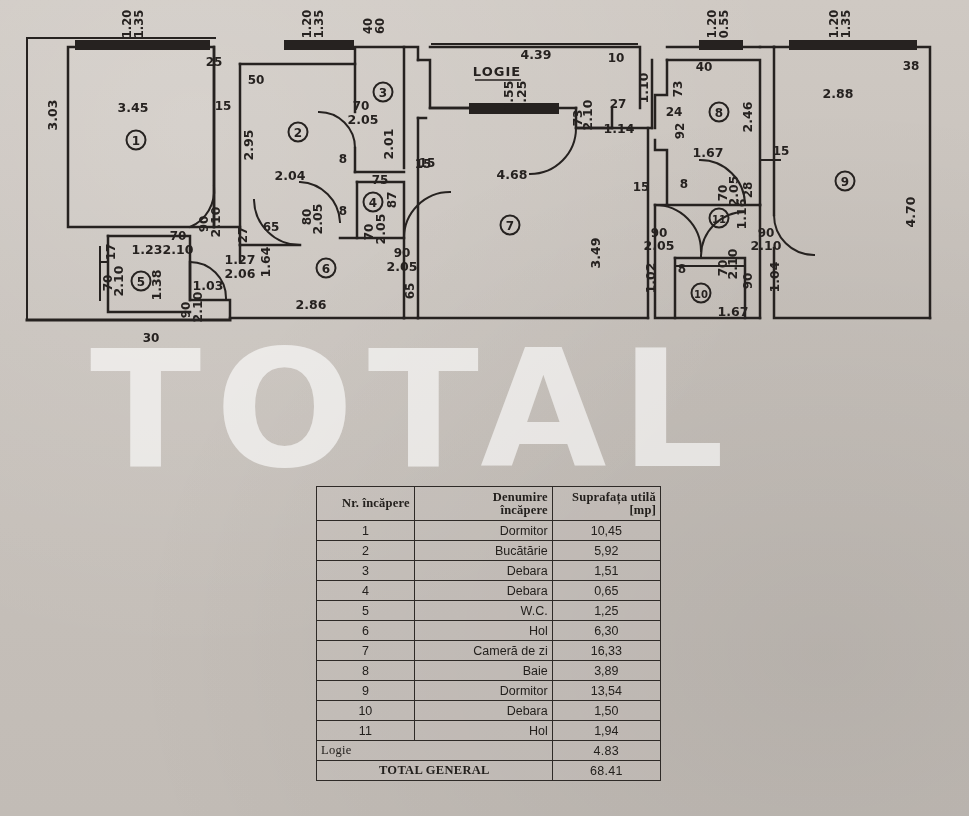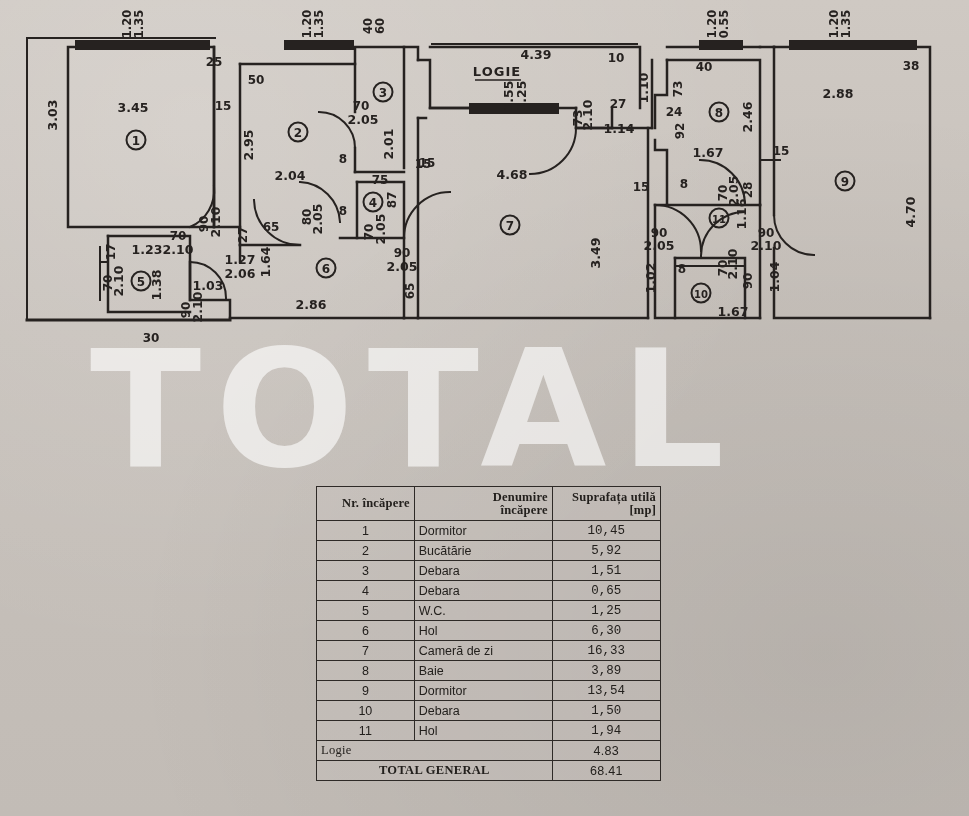--- a/index.html
+++ b/index.html
@@ -38,22 +38,22 @@
     font-size:12.5px;color:#23201d;
     padding:1px 4px;height:17px;
     background:rgba(203,197,191,.30);
   }
   #tbl thead th{
     font-family:"Liberation Serif", serif;
     font-weight:700;font-size:12.5px;text-align:right;
     height:31px;line-height:13px;letter-spacing:.2px;
   }
   .c-nr{width:96px;text-align:center;}
-  .c-nm{width:142px;text-align:left;padding-left:6px;}
-  .c-sf{width:107px;text-align:center;font-family:Liberation Mono, monospace;}
+  .c-nm{width:142px;text-align:right;padding-left:6px;}
+  .c-sf{width:107px;text-align:center;}
   .totrow td{
     font-family:"Liberation Serif", serif;
     font-weight:700;font-size:13px;letter-spacing:.3px;
   }
   .tot-label{text-align:center;}
   .tot-label.lefty{text-align:left;padding-left:7px;}
   
   .dim{font-family:"DejaVu Sans", sans-serif;font-weight:700;fill:#262220;}
 </style>
 </head>

